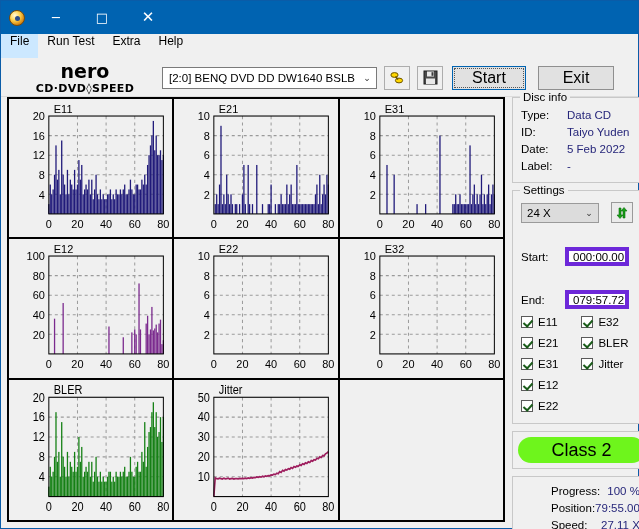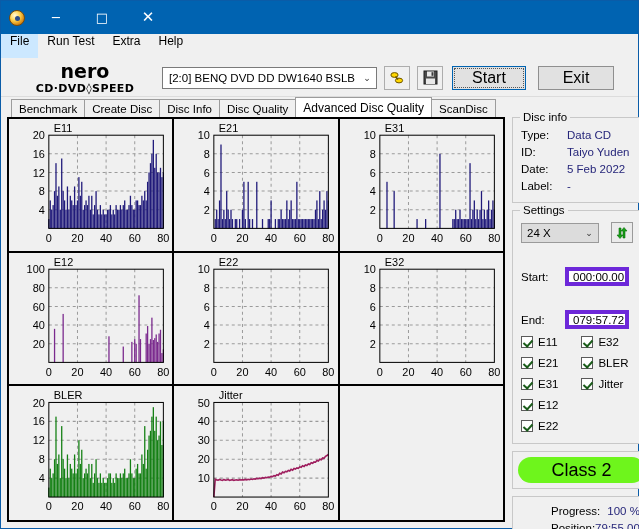--- a/index.html
+++ b/index.html
@@ -221,40 +221,20 @@
     </div>
 
     <div class="btn-main focused">
       <span>Start</span>
     </div>
     <div class="btn-main wide">
       <span>Exit</span>
     </div>
   </div>
 
-  <div class="tabstrip">
-    <div class="tab">
-        <span>Benchmark</span>
-      </div>
-    <div class="tab">
-        <span>Create Disc</span>
-      </div>
-    <div class="tab">
-        <span>Disc Info</span>
-      </div>
-    <div class="tab">
-        <span>Disc Quality</span>
-      </div>
-    <div class="tab selected">
-        <span>Advanced Disc Quality</span>
-      </div>
-    <div class="tab">
-        <span>ScanDisc</span>
-      </div>
-  </div>
 
   <div class="content">
 
     <div class="charts">
       <div class="chart-row">
         <div class="chart-cell">
             <svg class="chart-svg" viewBox="0 0 164 130" preserveAspectRatio="none">
               <g>
                 <text x="45" y="13" font-family="'Liberation Sans',sans-serif" font-size="11" fill="#000">E11</text>
                 <line x1="68.75" y1="16" x2="68.75" y2="108" stroke="#9a9a9a" stroke-width="1" stroke-dasharray="3 3"></line>

